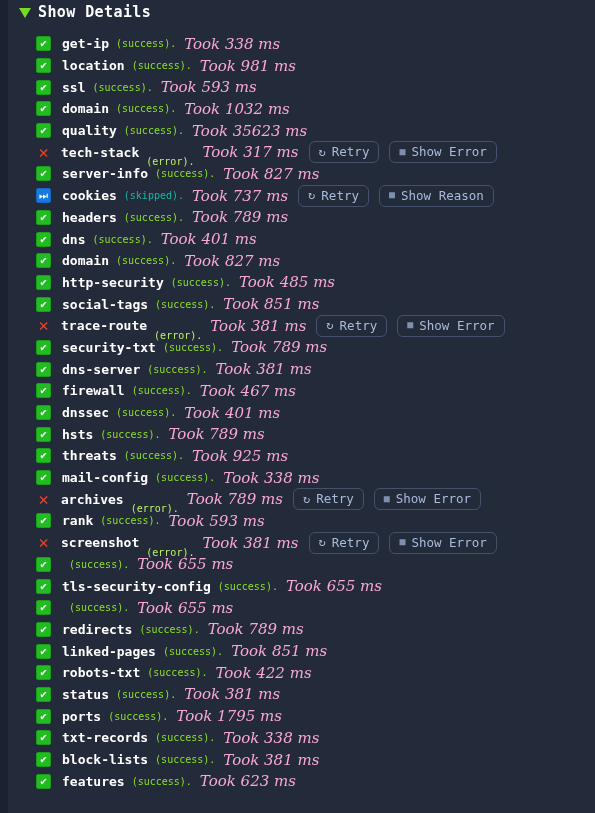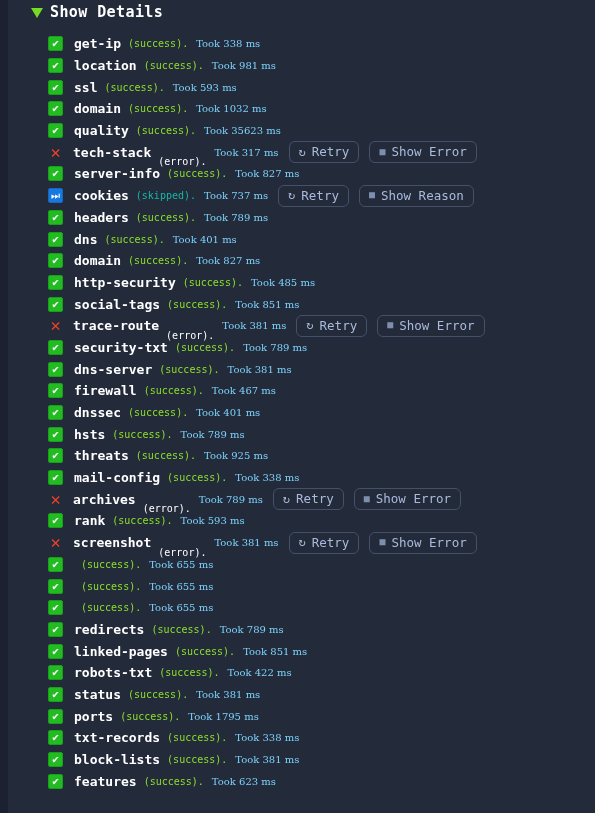--- a/index.html
+++ b/index.html
@@ -14,21 +14,21 @@
     font-family: "DejaVu Sans Mono", "Liberation Mono", monospace;
   }
 
   
   #panel {
     position: relative;
     width: 595px;
     height: 813px;
     background: #232a3a;
     box-sizing: border-box;
-    padding-left: 20px;
+    padding-left: 8px;
   }
   #panel::before {
     content: "";
     position: absolute;
     left: 0; top: 0;
     width: 8px; height: 100%;
     background: #1b2130;
   }
 
   
@@ -118,25 +118,26 @@
   .job-name {
     color: #ffffff;
     font-weight: bold;
     font-size: 13px;
   }
   .job-status {
     font-size: 10px;
     margin-left: 7px;
   }
   .job-status.success { color: #8ce02a; }
-  .job-status.error   { color: #ffffff; margin-top: 19px; }
+  .job-status.error   { color: #bef264; margin-top: 19px; }
   .job-status.skipped { color: #14b8a6; }
   .job-took {
-    color: #7dd3fc;
-    font-size: 10px;
+    color: #f9a8d4;
+    font-size: 15px;
+    font-style: italic;
     font-family: "DejaVu Serif", "Liberation Serif", serif;
     margin-left: 8px;
   }
 
   
   .btn {
     display: inline-flex;
     align-items: center;
     gap: 6px;
     margin-left: 10px;
@@ -356,20 +357,21 @@
           <span>Show Error</span>
         </button>
       </div>
       <div class="job-row">
         <span class="badge success"></span>
         <span class="job-status success">(success).</span>
         <span class="job-took">Took 655 ms</span>
       </div>
       <div class="job-row">
         <span class="badge success"></span>
+        <span class="job-name">tls-security-config</span>
         <span class="job-status success">(success).</span>
         <span class="job-took">Took 655 ms</span>
       </div>
       <div class="job-row">
         <span class="badge success"></span>
         <span class="job-status success">(success).</span>
         <span class="job-took">Took 655 ms</span>
       </div>
       <div class="job-row">
         <span class="badge success"></span>

